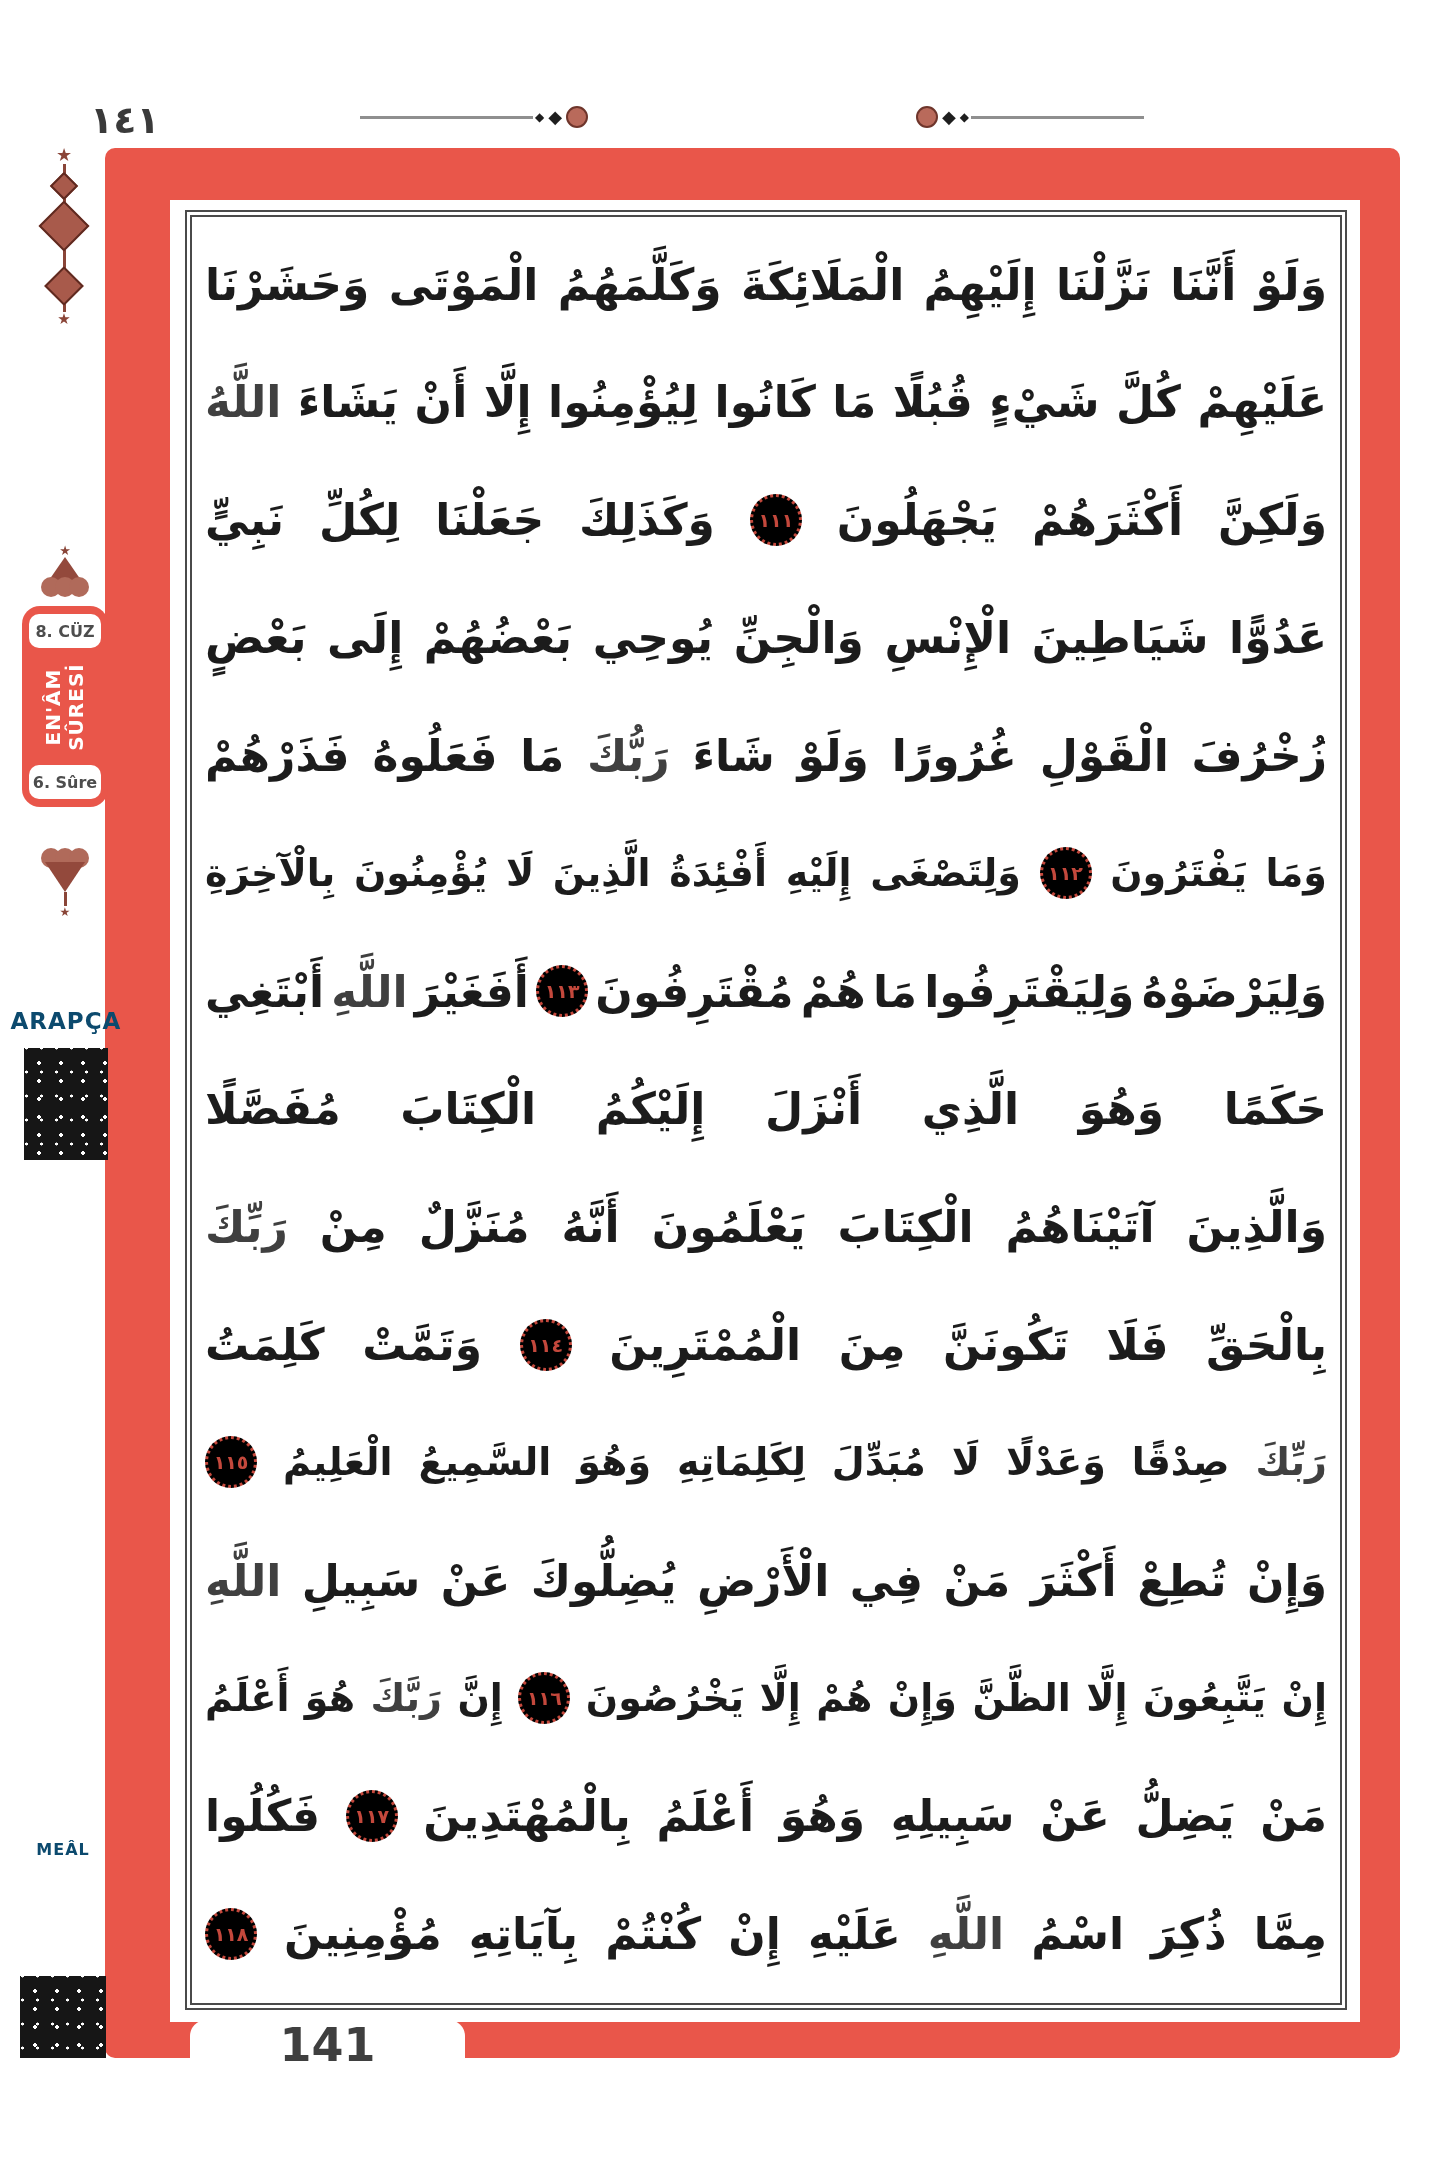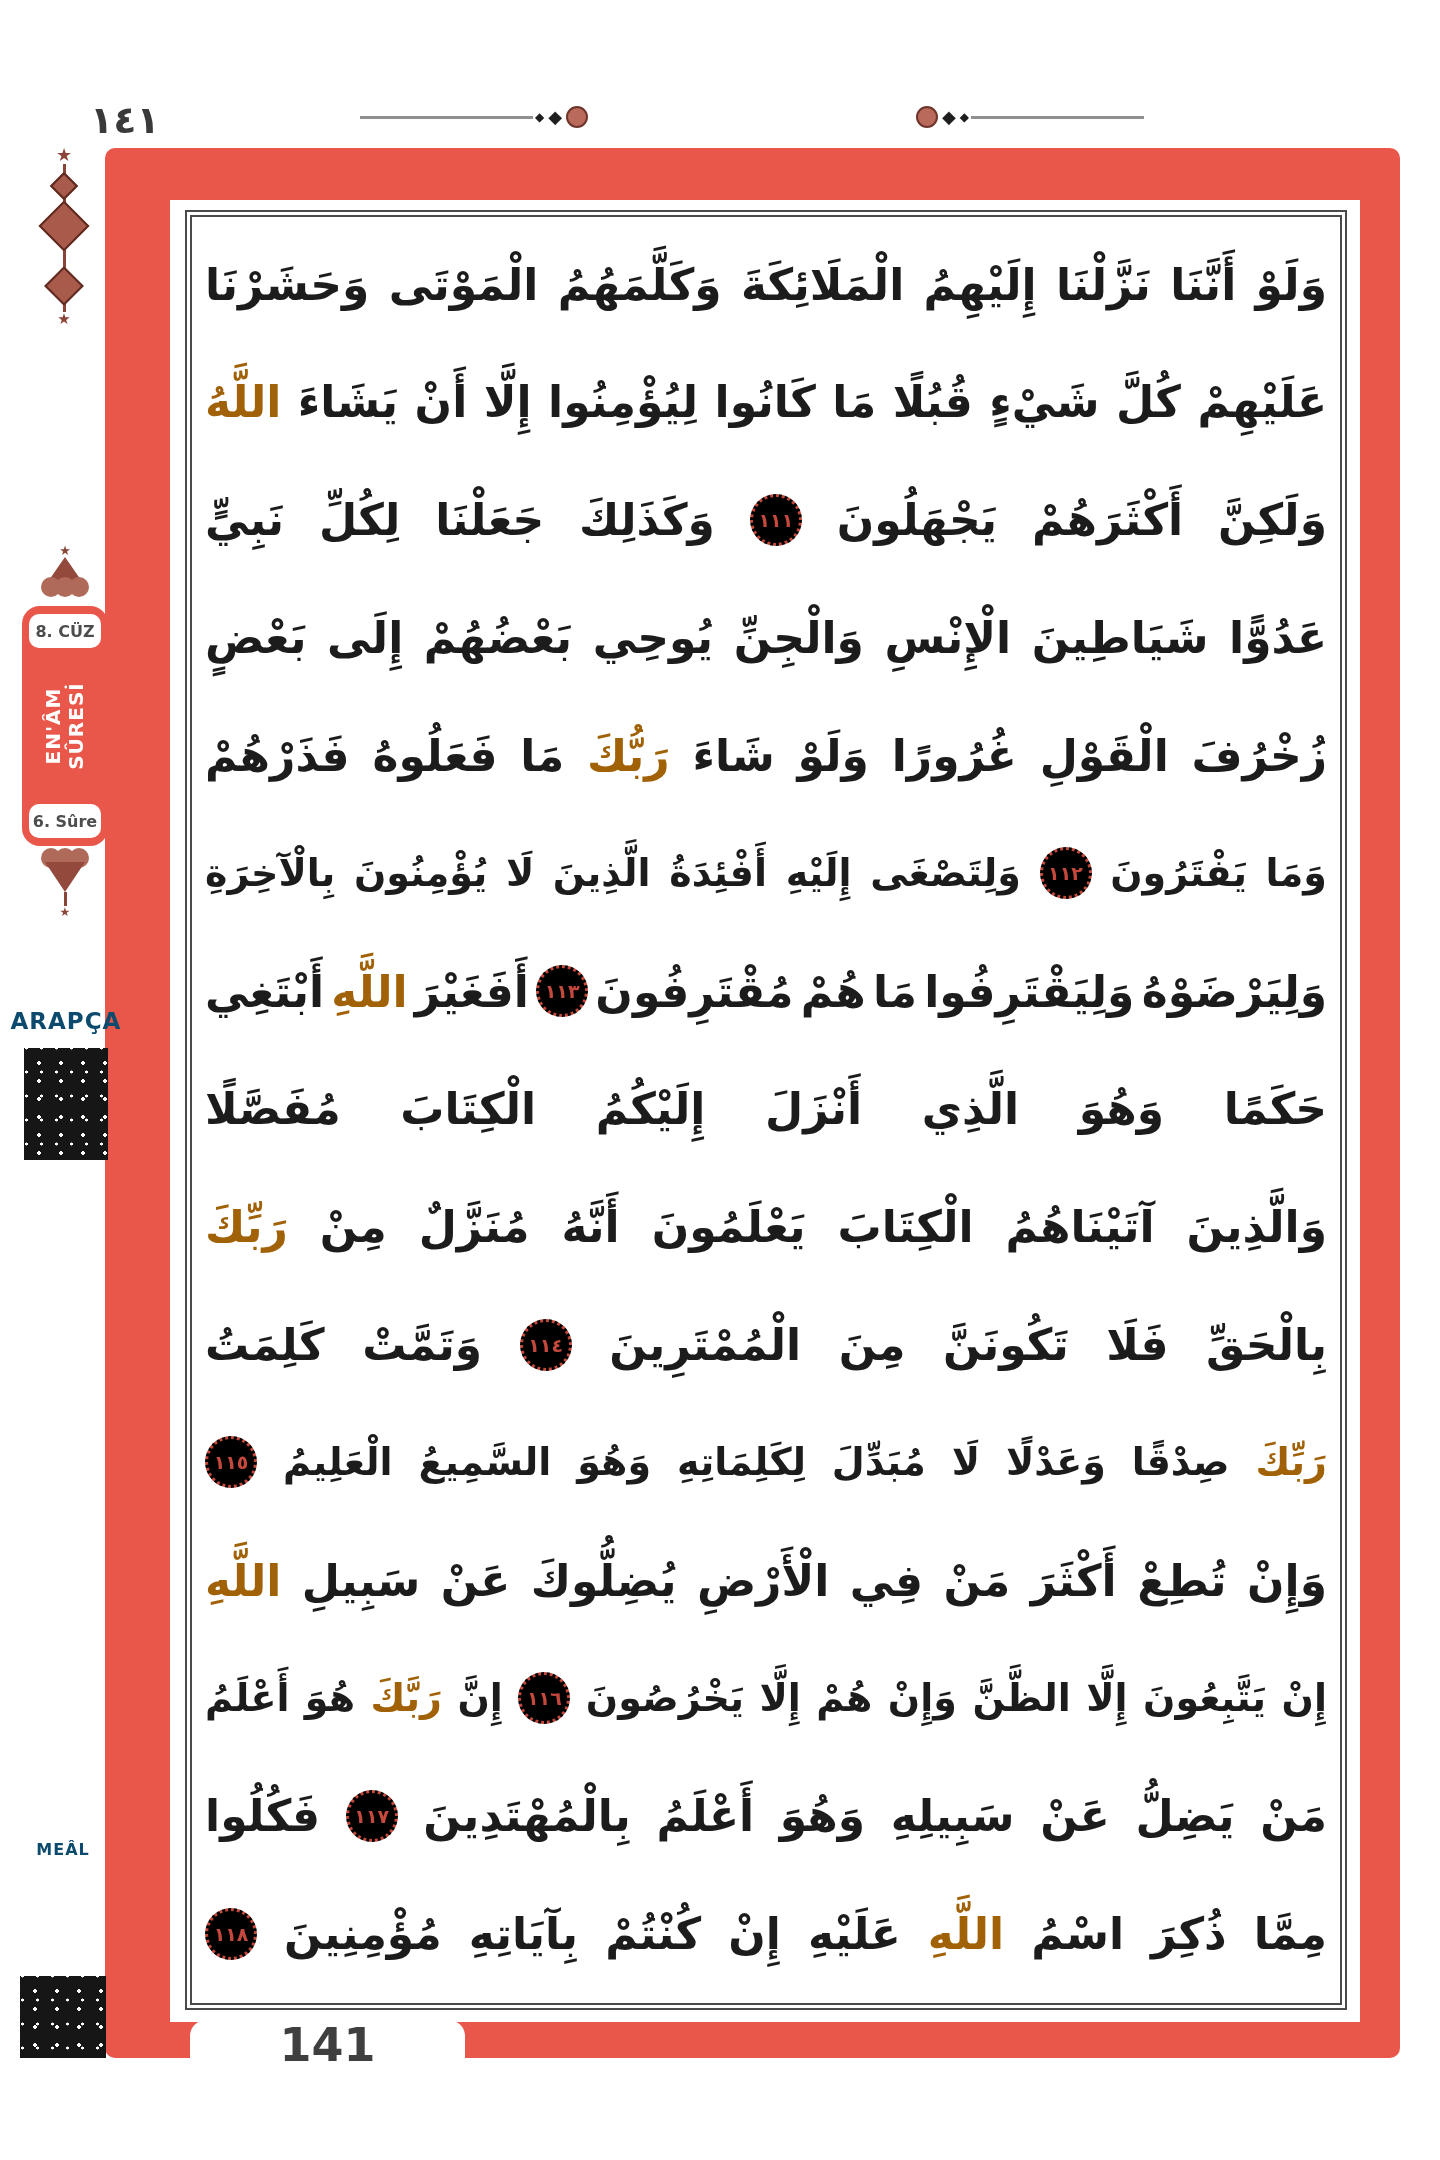--- a/index.html
+++ b/index.html
@@ -36,21 +36,21 @@
                    display:flex; align-items:flex-start; justify-content:center; }
   .pagenum-notch .n { font-size:46px; font-weight:bold; color:#3f3f3f; line-height:1.1; }
 
   
   .qtext { position:absolute; left:205px; top:226px; width:1122px; height:1766px;
            display:flex; flex-direction:column; justify-content:space-between; z-index:3; }
   .qline { display:flex; direction:rtl; justify-content:space-between; align-items:center;
            height:116px; font-size:44px; font-weight:bold; color:#1c1c1c; overflow:hidden; }
   .qline.small { font-size:38px; }
   .qline .w { white-space:nowrap; flex-shrink:0; }
-  .qline .w.red { color:#a16207; }
+  .qline .w.red { color:#404040; }
   .vmarker { flex-shrink:0; width:52px; height:52px; border:3px dotted #c4483c; border-radius:50%;
              display:inline-flex; align-items:center; justify-content:center;
              font-size:19px; font-weight:bold; color:#c4483c; background:#000000; }
 
   
   .chain { position:absolute; left:12px; top:146px; width:104px; display:flex;
            flex-direction:column; align-items:center; }
   .star { color:#8a4538; line-height:1; }
   .vline { width:3px; background:#8a4538; }
   .dmd { transform:rotate(45deg); background:#a85a4b; border:2px solid #5f2a20; }
@@ -64,21 +64,21 @@
 
   
   .crown { position:absolute; left:22px; top:544px; width:86px; display:flex;
            flex-direction:column; align-items:center; z-index:2; }
   .scallops { display:flex; }
   .scallops .c { width:20px; height:20px; border-radius:50%; background:#b06a5a; margin:0 -3px; }
   .tri-up { width:0; height:0; border-left:18px solid transparent; border-right:18px solid transparent;
             border-bottom:26px solid #93493c; margin-bottom:-6px; }
   .tri-down { width:0; height:0; border-left:20px solid transparent; border-right:20px solid transparent;
               border-top:30px solid #93493c; margin-top:-6px; }
-  .tab { position:absolute; left:22px; top:606px; width:86px; height:240px;
+  .tab { position:absolute; left:22px; top:606px; width:86px; height:201px;
          background:#e9564a; border-radius:18px; z-index:1; }
   .tab .pill { position:absolute; left:7px; width:72px; height:34px; background:#fff;
          border-radius:10px; display:flex; align-items:center; justify-content:center; }
   .tab .pill.top { top:8px; } .tab .pill.bottom { bottom:8px; }
   .tab .pill span { font-size:16px; font-weight:bold; color:#4d4d4d; white-space:nowrap; }
   .tab-vert { position:absolute; left:50%; top:50%;
               transform:translate(-50%,-50%) rotate(-90deg);
               width:150px; text-align:center; }
   .tab-vert div { font-size:20px; font-weight:bold; color:#ffffff; line-height:1.15;
                   letter-spacing:1px; white-space:nowrap; }

